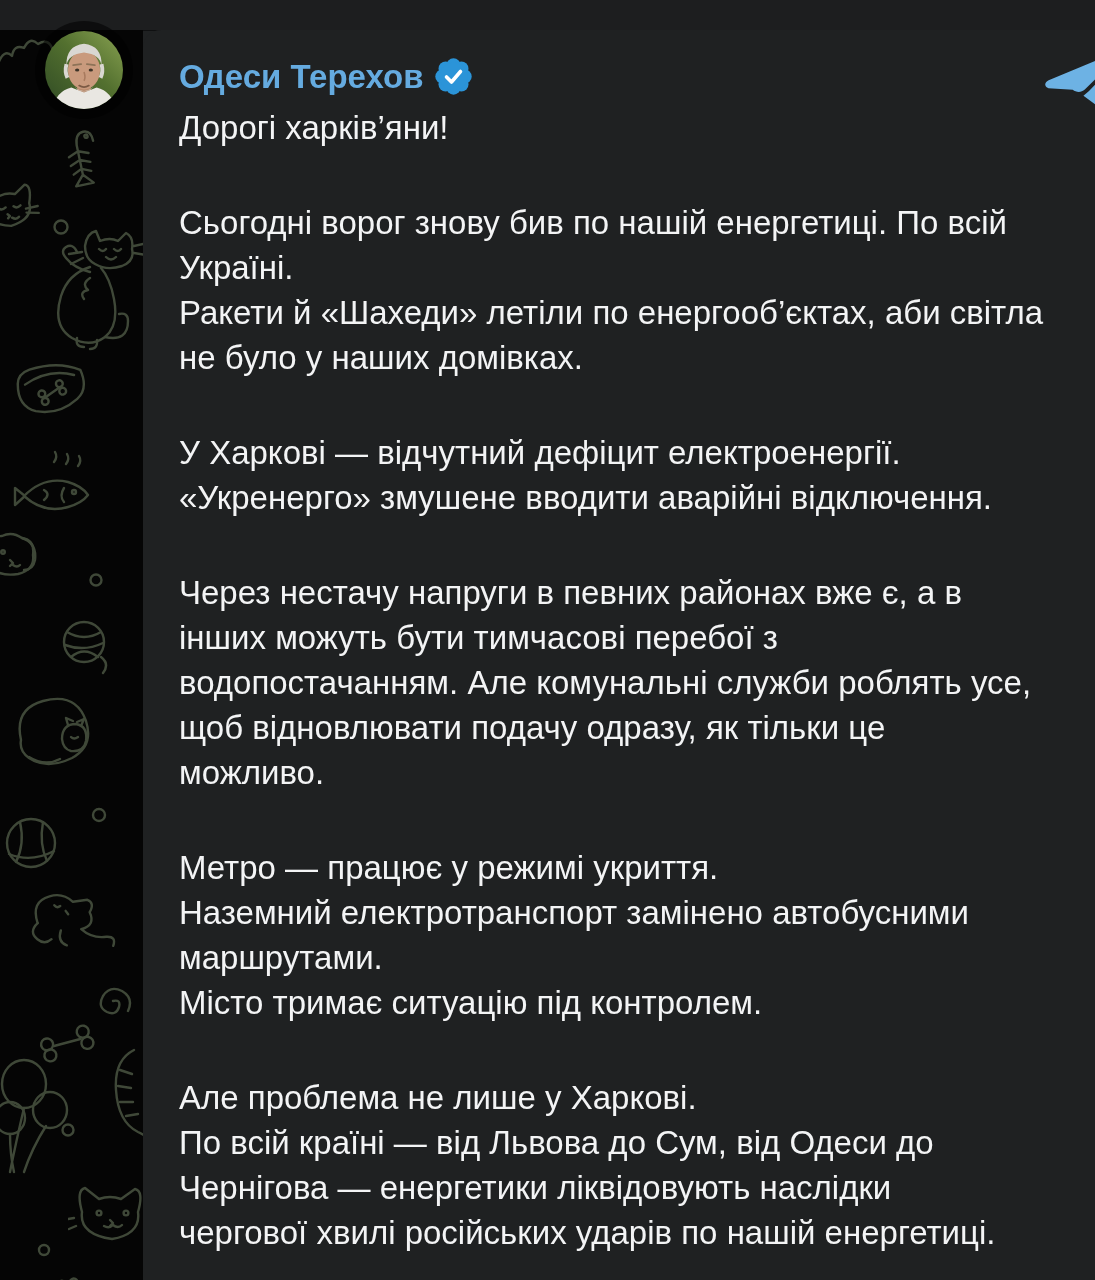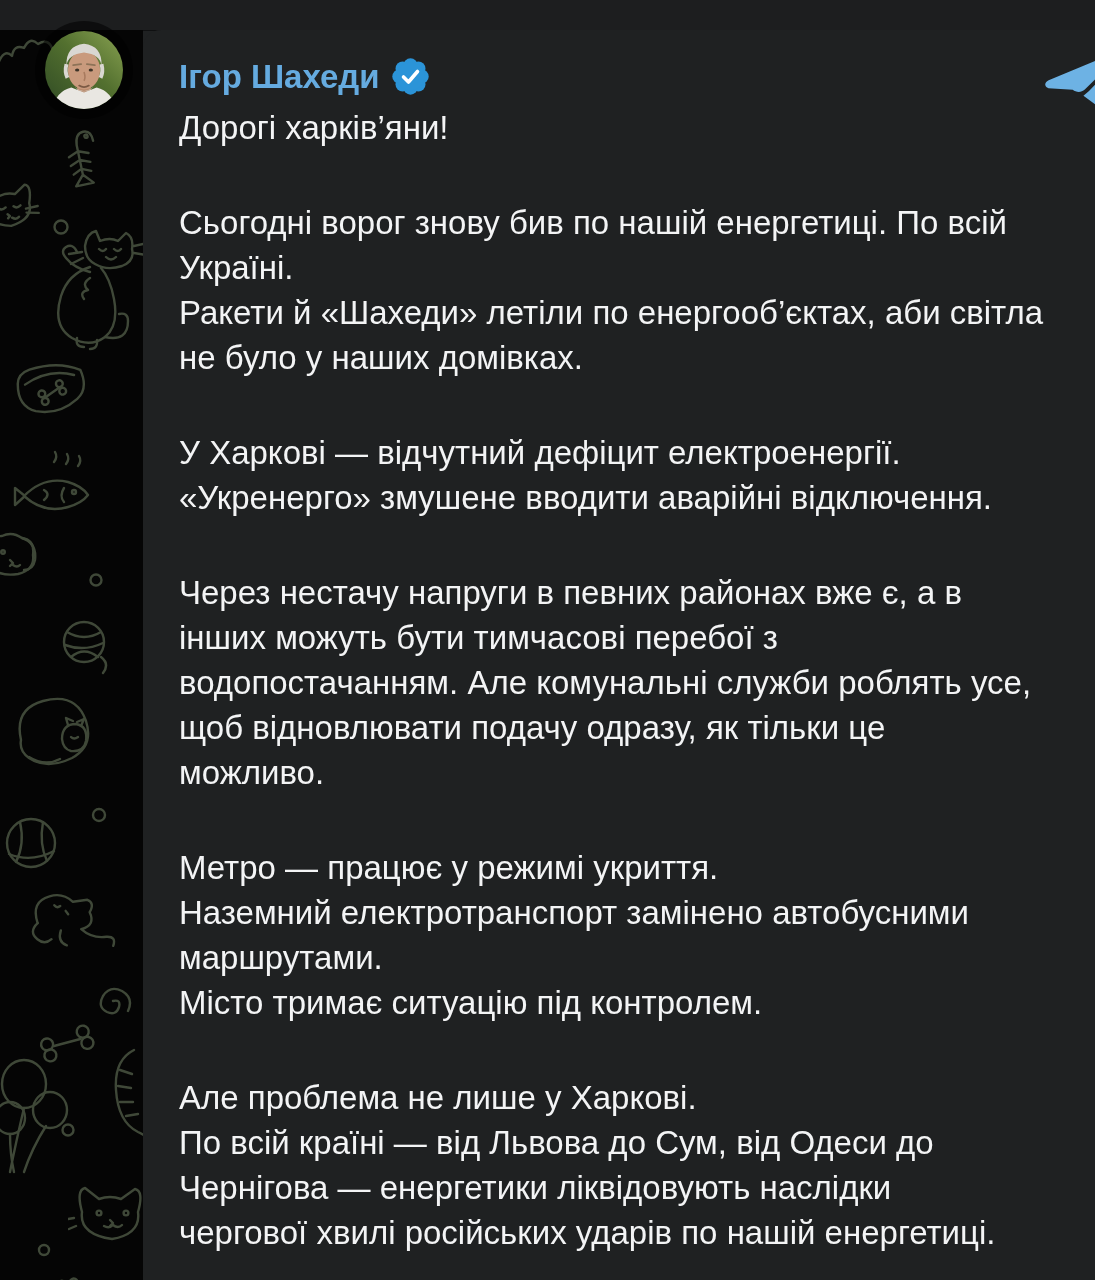--- a/index.html
+++ b/index.html
@@ -232,21 +232,21 @@
       <ellipse cx="25" cy="26" rx="11" ry="8"></ellipse>
       <circle cx="10" cy="12" r="4"></circle>
         <circle cx="22" cy="7" r="4"></circle>
         <circle cx="34" cy="9" r="4"></circle>
     </svg>
   </div>
 </div>
 
 <div class="bubble">
   <div class="name-row">
-    <span class="channel-name">Ігор Шахеди</span>
+    <span class="channel-name">Одеси Терехов</span>
     <span class="badge">
       <svg width="37" height="37" viewBox="0 0 37 37">
         <g fill="#2b94d8">
           <circle cx="18.5" cy="7.5" r="7.2"></circle>
             <circle cx="18.5" cy="29.5" r="7.2"></circle>
           <circle cx="7.5" cy="18.5" r="7.2"></circle>
             <circle cx="29.5" cy="18.5" r="7.2"></circle>
           <circle cx="10.7" cy="10.7" r="7.2"></circle>
             <circle cx="26.3" cy="10.7" r="7.2"></circle>
           <circle cx="10.7" cy="26.3" r="7.2"></circle>

